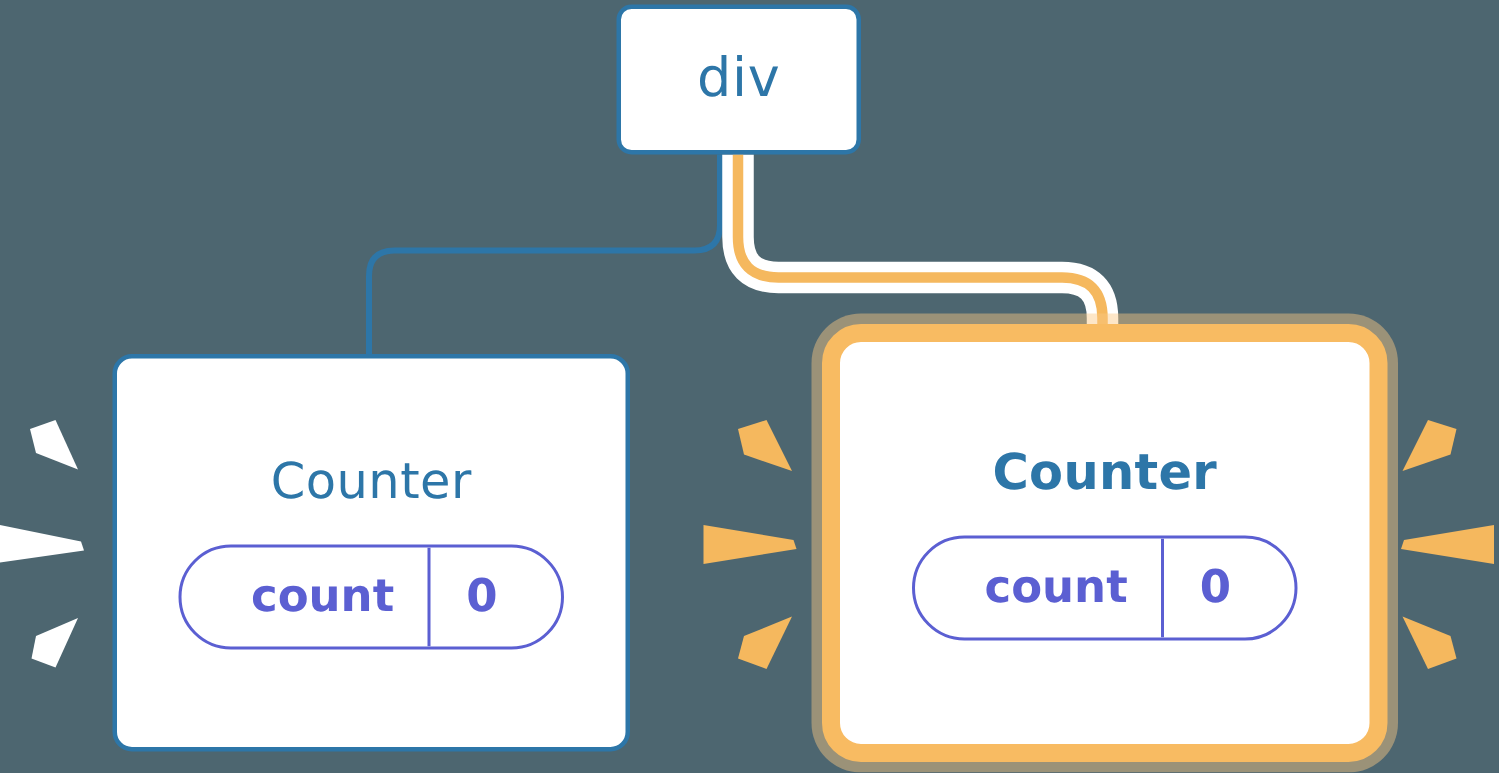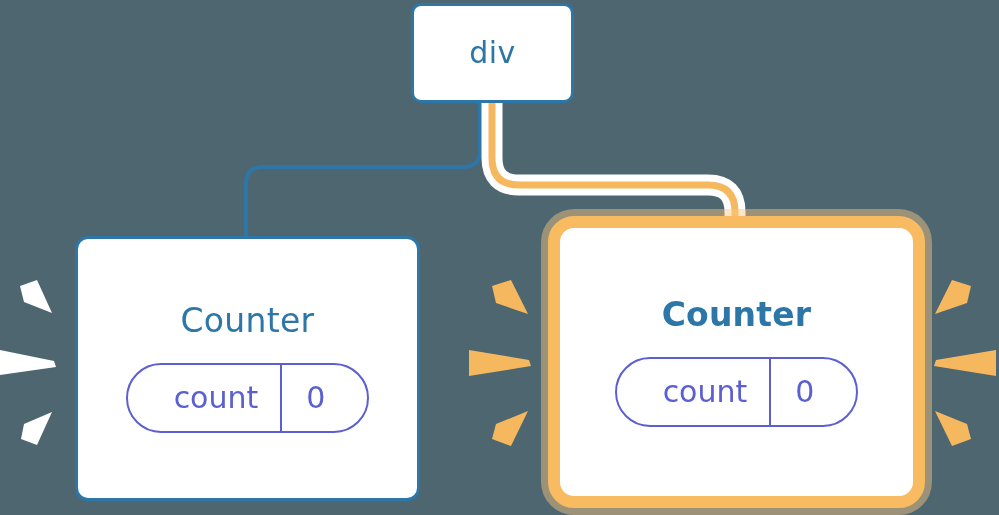--- a/index.html
+++ b/index.html
@@ -44,21 +44,21 @@
   
   #node-div {
     left: 411px;
     top: 3px;
     width: 163px;
     height: 100px;
     border: 3px solid #2d76a8;
     border-radius: 10px;
   }
   #node-div .node-title {
-    font-size: 30px;
+    font-size: 36px;
     color: #2d76a8;
     font-weight: 400;
     letter-spacing: 0.5px;
     line-height: 1;
   }
 
   
   #node-counter-left {
     left: 75px;
     top: 236px;
@@ -106,20 +106,21 @@
   }
   .state-pill .pill-key,
   .state-pill .pill-val {
     display: flex;
     align-items: center;
     justify-content: center;
     color: #5b5fd2;
     font-size: 30px;
     line-height: 1;
     box-sizing: border-box;
+    font-weight: bold;
   }
   .state-pill .pill-key {
     padding: 18px 22px 18px 46px;
   }
   .state-pill .pill-val {
     border-left: 2px solid #5b5fd2;
     padding: 18px 42px 18px 24px;
     min-width: 38px;
   }
 

